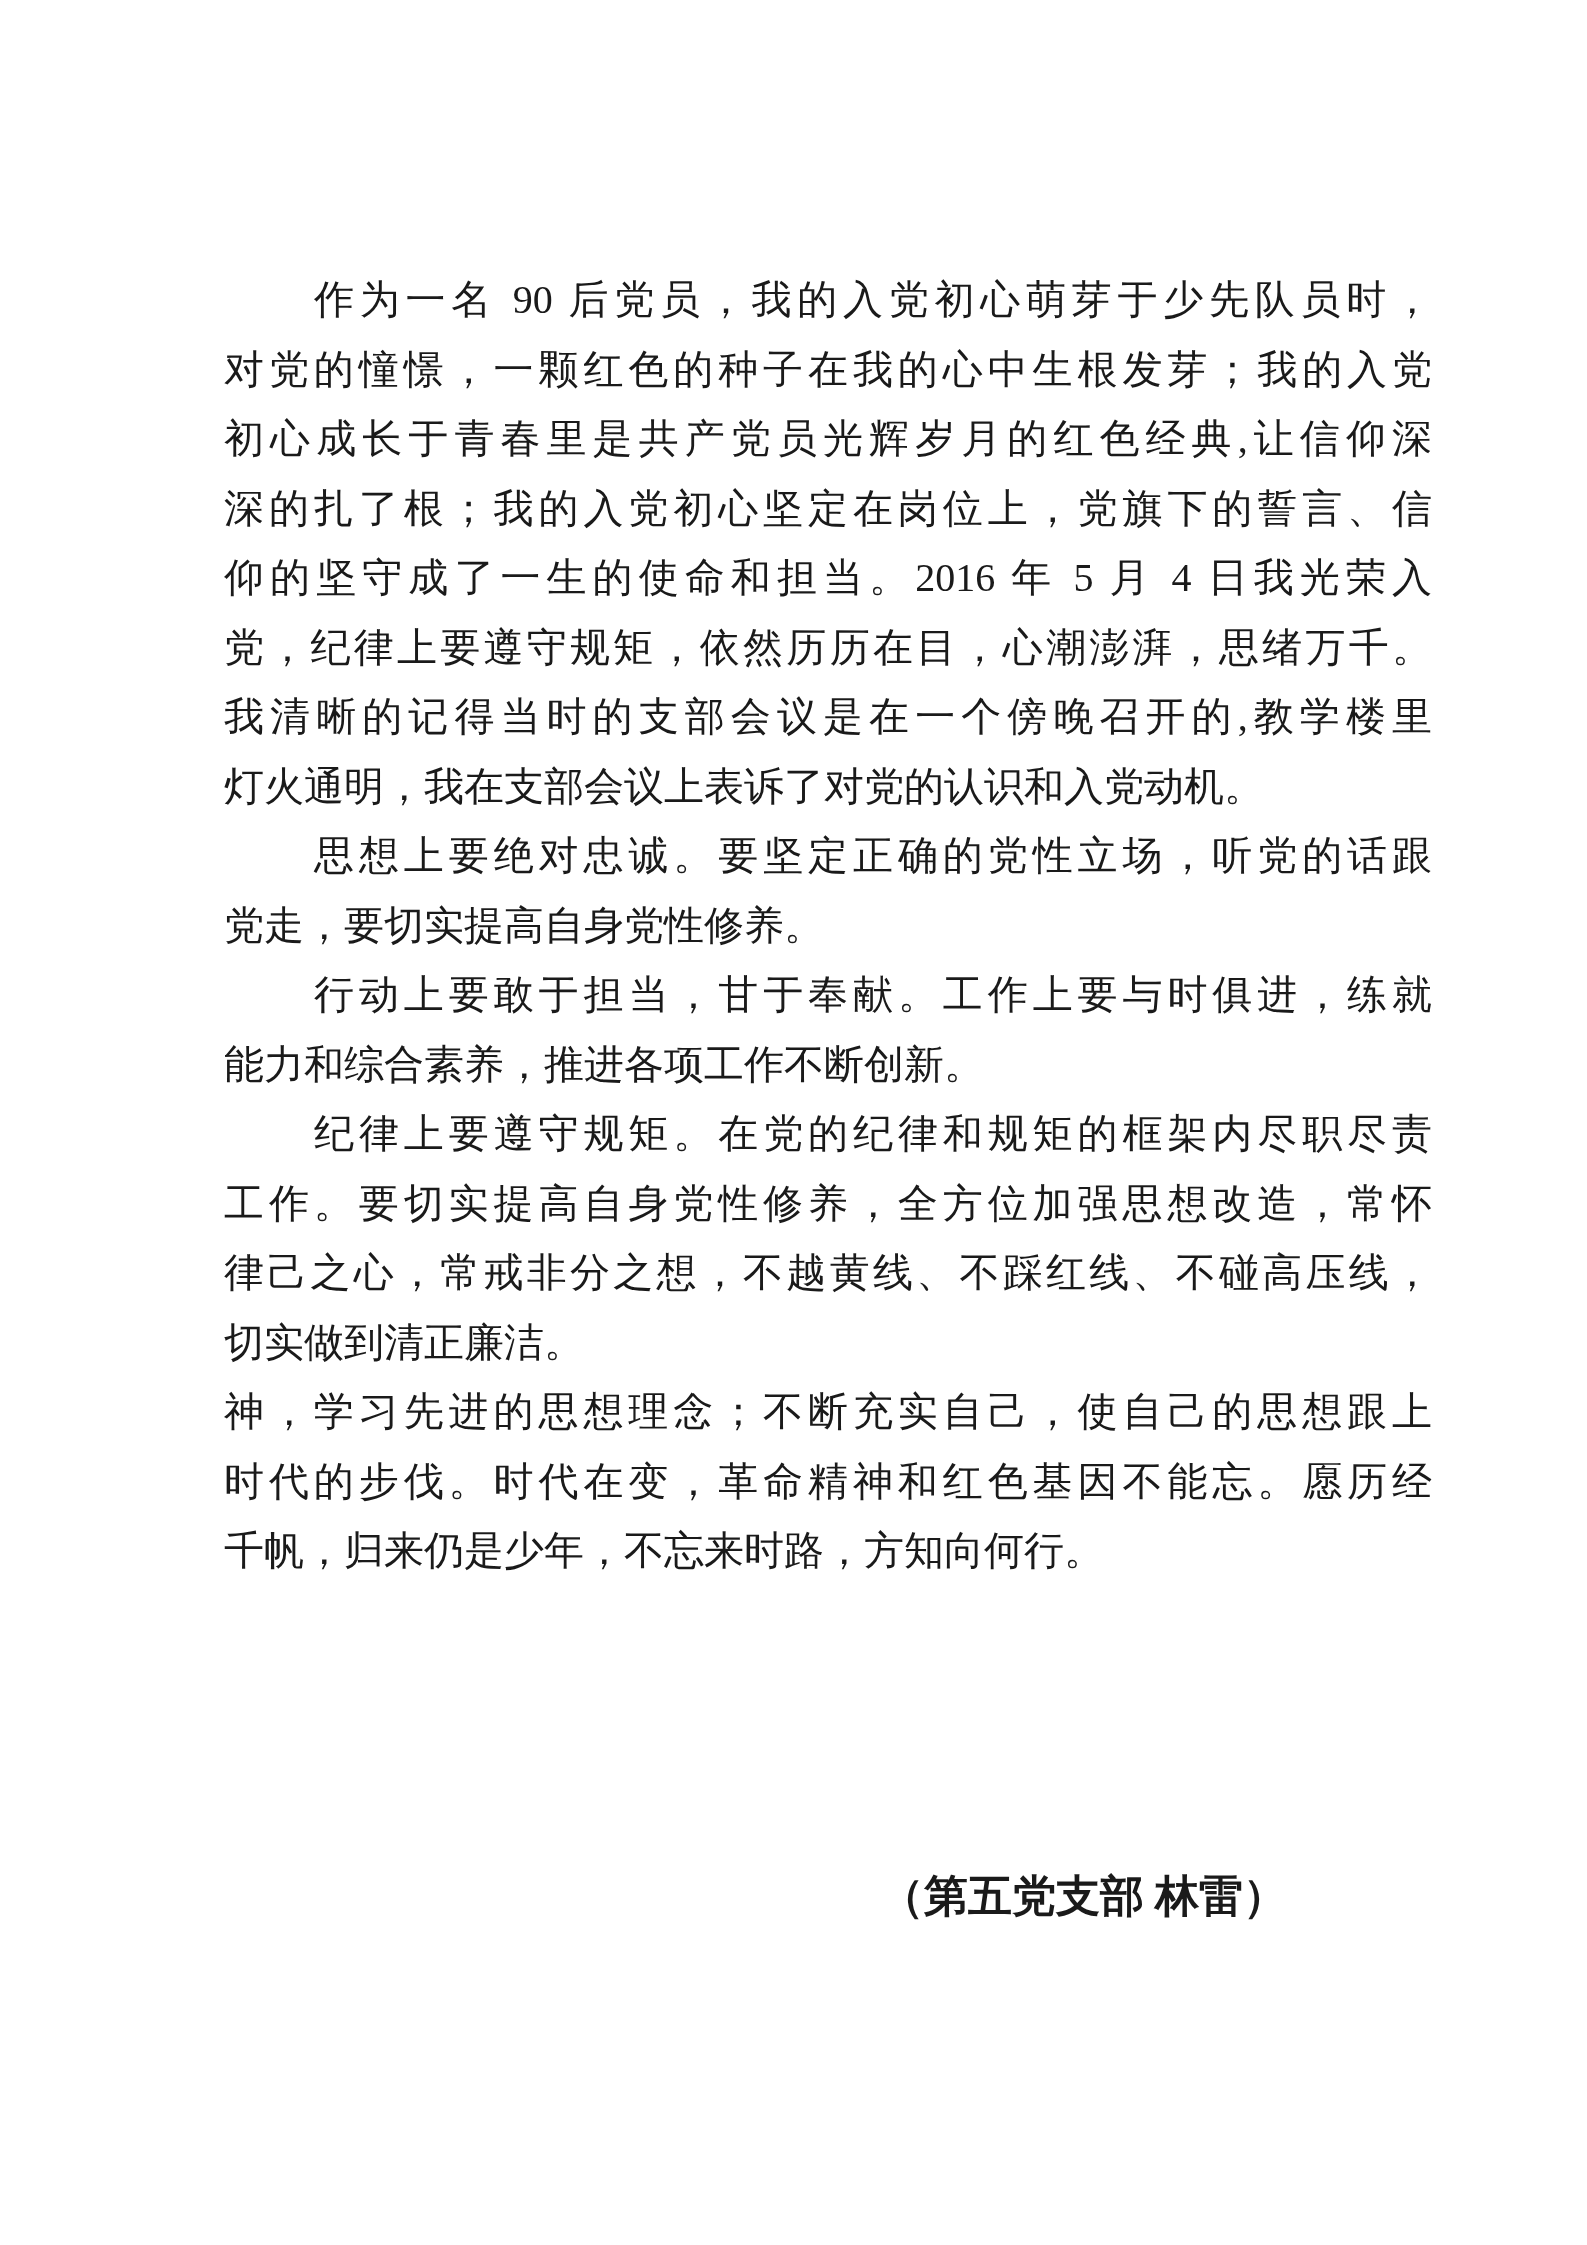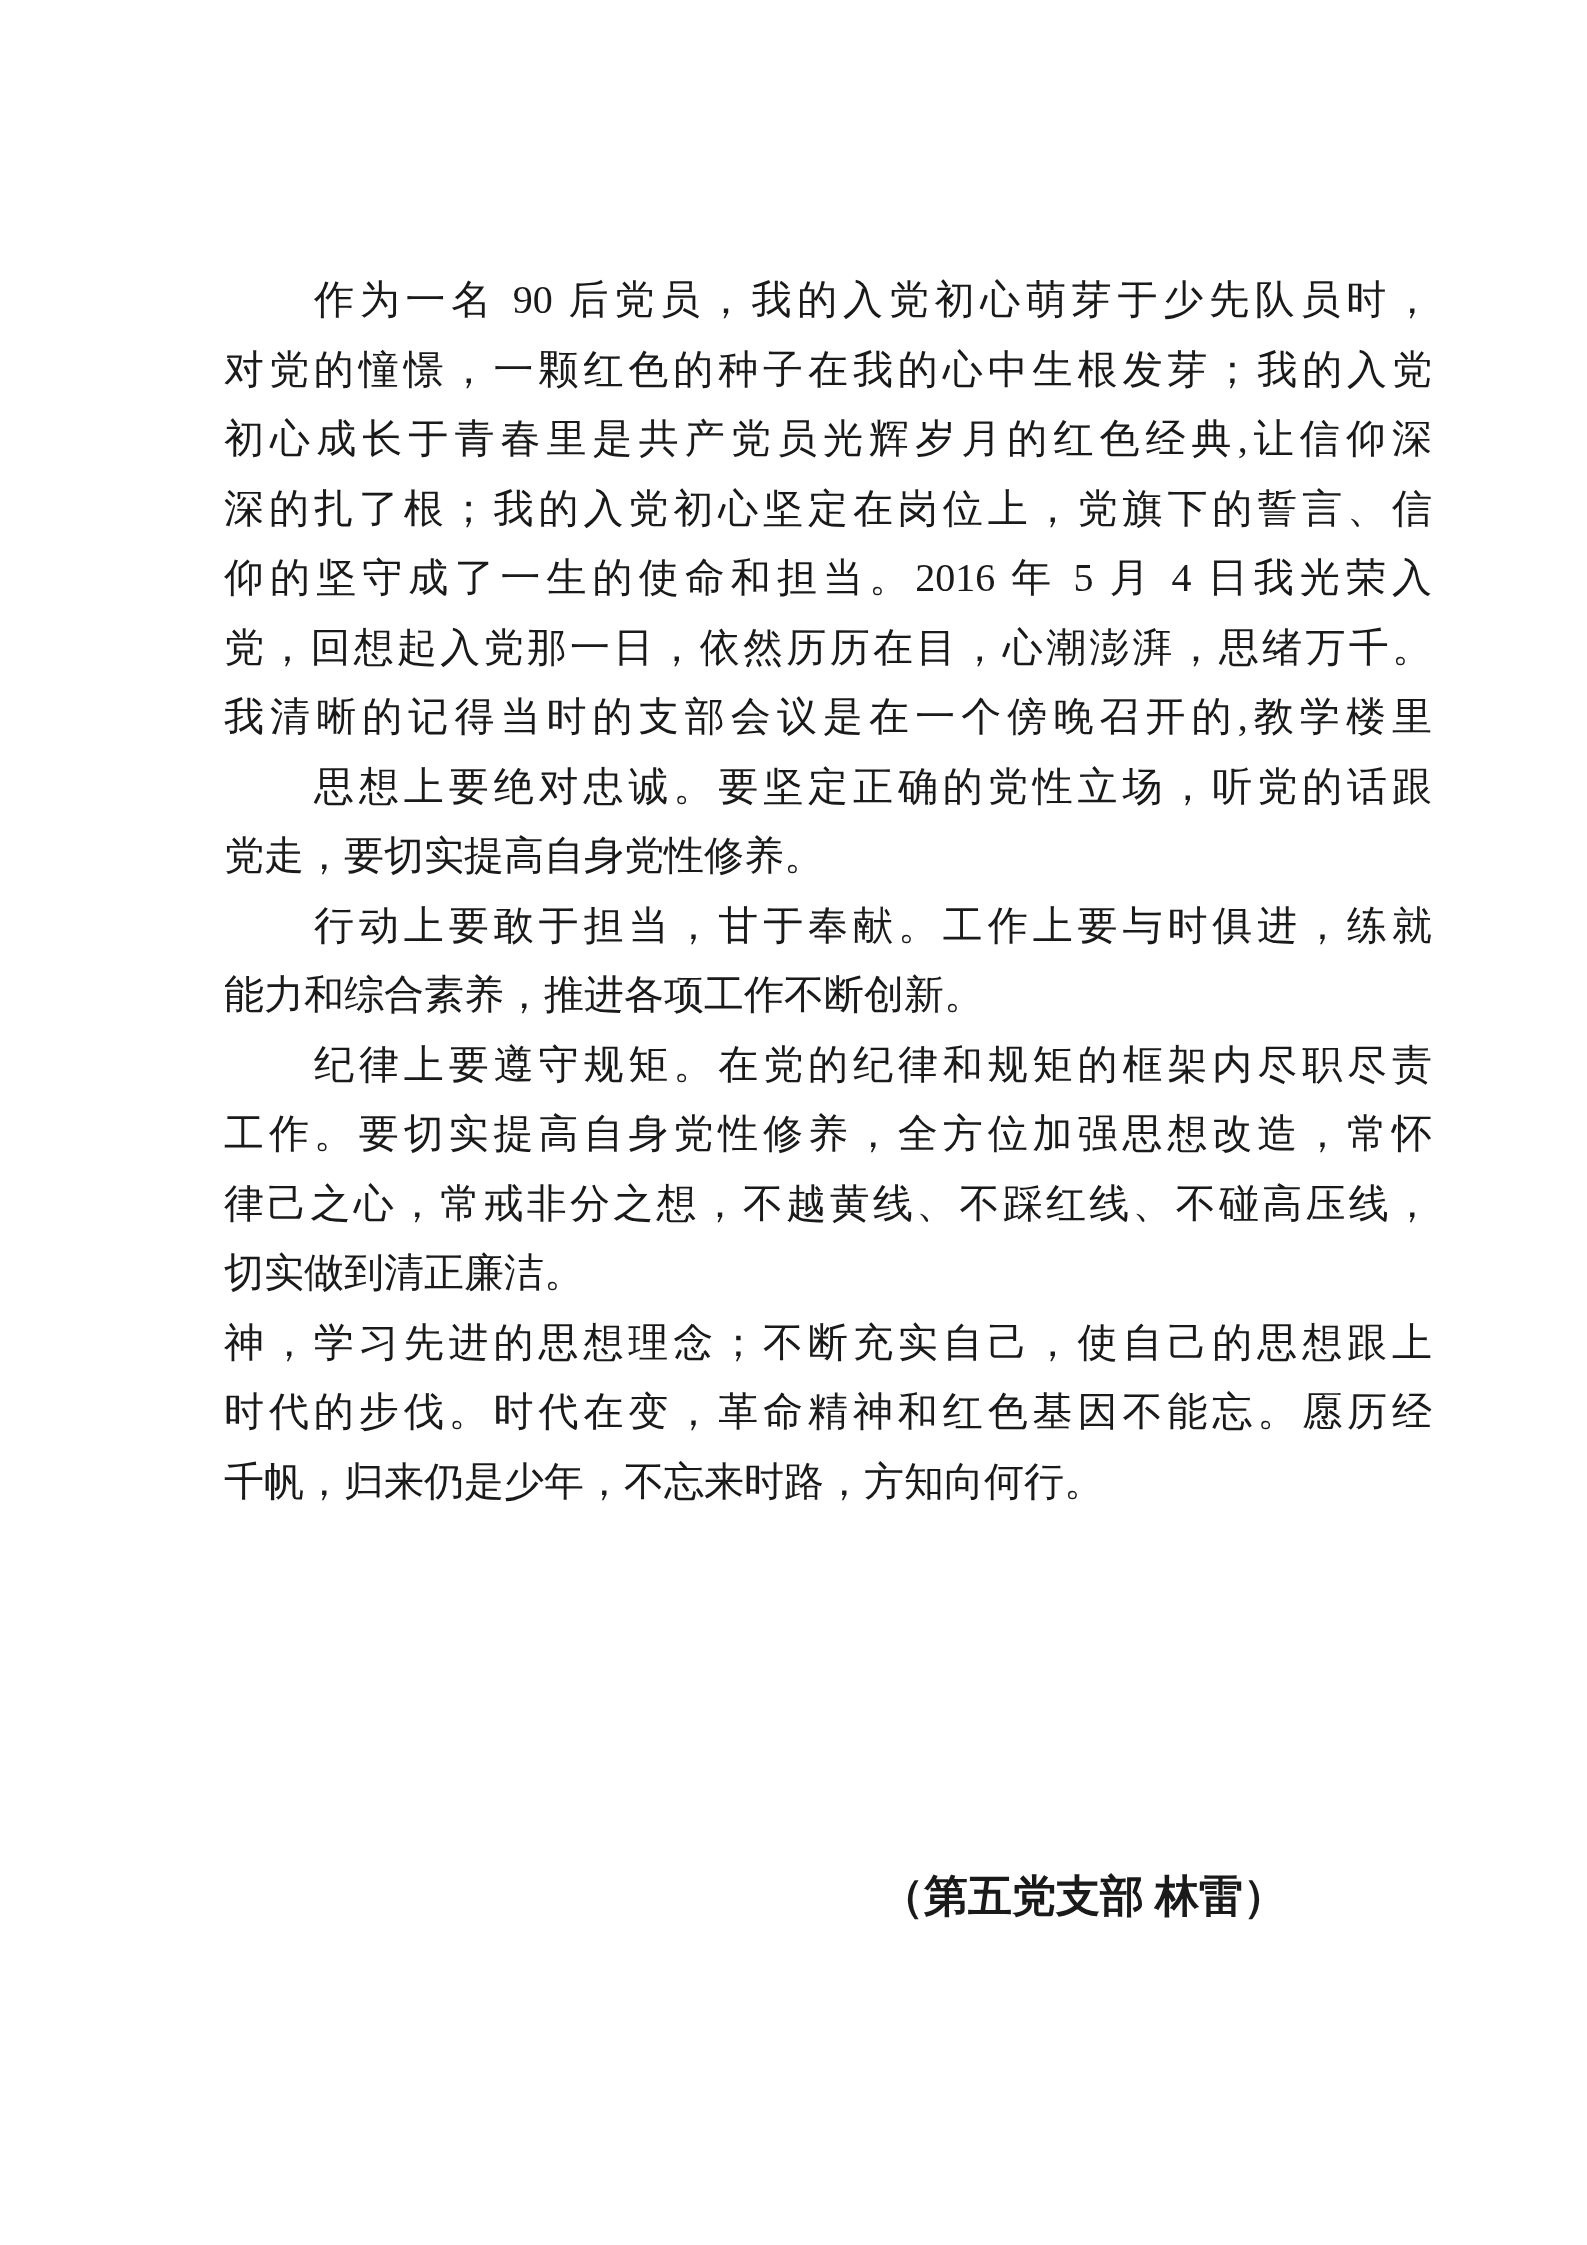--- a/index.html
+++ b/index.html
@@ -53,22 +53,23 @@
 </head>
 <body>
 
 <div class="page">
   <div class="content">
     <div class="line indent">作为一名 90 后党员，我的入党初心萌芽于少先队员时，</div>
     <div class="line">对党的憧憬，一颗红色的种子在我的心中生根发芽；我的入党</div>
     <div class="line">初心成长于青春里是共产党员光辉岁月的红色经典,让信仰深</div>
     <div class="line">深的扎了根；我的入党初心坚定在岗位上，党旗下的誓言、信</div>
     <div class="line">仰的坚守成了一生的使命和担当。2016 年 5 月 4 日我光荣入</div>
-    <div class="line">党，回想起入党那一日，依然历历在目，心潮澎湃，思绪万千。</div>
+    <div class="line">党，纪律上要遵守规矩，依然历历在目，心潮澎湃，思绪万千。</div>
     <div class="line">我清晰的记得当时的支部会议是在一个傍晚召开的,教学楼里</div>
+    <div class="line para-end">灯火通明，我在支部会议上表诉了对党的认识和入党动机。</div>
     <div class="line indent">思想上要绝对忠诚。要坚定正确的党性立场，听党的话跟</div>
     <div class="line para-end">党走，要切实提高自身党性修养。</div>
     <div class="line indent">行动上要敢于担当，甘于奉献。工作上要与时俱进，练就</div>
     <div class="line para-end">能力和综合素养，推进各项工作不断创新。</div>
     <div class="line indent">纪律上要遵守规矩。在党的纪律和规矩的框架内尽职尽责</div>
     <div class="line">工作。要切实提高自身党性修养，全方位加强思想改造，常怀</div>
     <div class="line">律己之心，常戒非分之想，不越黄线、不踩红线、不碰高压线，</div>
     <div class="line para-end">切实做到清正廉洁。</div>
     <div class="line">神，学习先进的思想理念；不断充实自己，使自己的思想跟上</div>
     <div class="line">时代的步伐。时代在变，革命精神和红色基因不能忘。愿历经</div>

